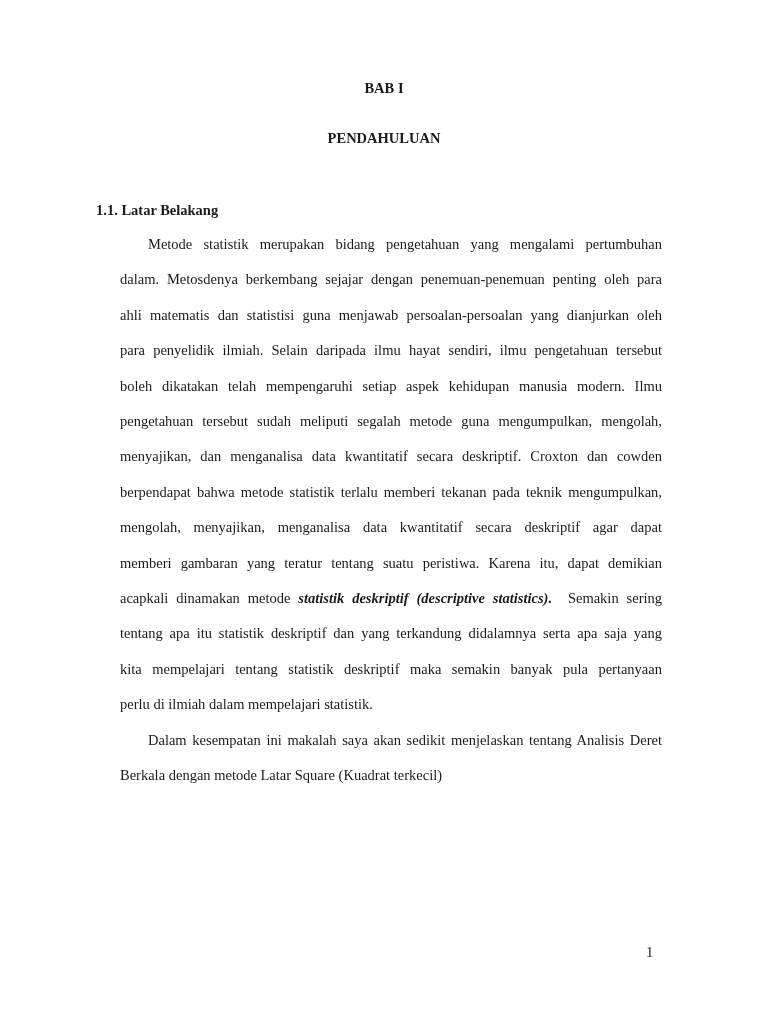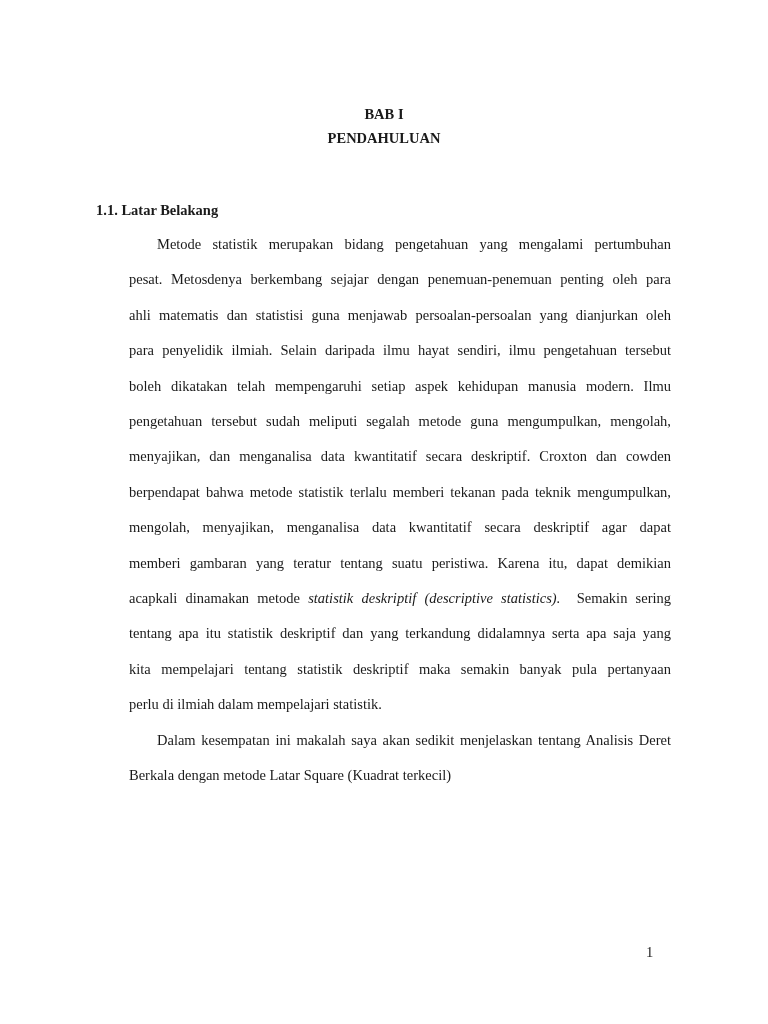--- a/index.html
+++ b/index.html
@@ -17,52 +17,52 @@
     }
     .title {
       position: absolute;
       left: 0;
       width: 768px;
       text-align: center;
       font-weight: bold;
       font-size: 14.5px;
       line-height: 18px;
     }
-    .title.bab { top: 105px; }
+    .title.bab { top: 79px; }
     .title.pend { top: 129px; }
     .section-heading {
       position: absolute;
       left: 96px;
       top: 201px;
       font-weight: bold;
       font-size: 14.5px;
       line-height: 18px;
     }
     .body-text {
       position: absolute;
-      left: 129px;
+      left: 120px;
       top: 227px;
       width: 542px;
       font-size: 14.5px;
       line-height: 35.4px;
       text-align: justify;
     }
     .line {
       display: block;
       text-align: justify;
       text-align-last: justify;
       white-space: nowrap;
     }
     .line.last {
       text-align-last: left;
     }
     .line.indent {
       padding-left: 28px;
     }
-    .line span.italic { font-style: italic; }
+    .line span.italic { font-style: italic; font-weight: bold; }
     .page-number {
       position: absolute;
       left: 646px;
       top: 943px;
       font-size: 14.5px;
       line-height: 18px;
     }
   </style>
 </head>
 <body>
@@ -71,21 +71,21 @@
 
   <div class="title bab">BAB I</div>
   <div class="title pend">PENDAHULUAN</div>
 
   <div class="section-heading">1.1. Latar Belakang</div>
 
   <div class="body-text">
 
     <div>
       <span class="line indent">Metode statistik merupakan bidang pengetahuan yang mengalami pertumbuhan</span>
-      <span class="line">pesat. Metosdenya berkembang sejajar dengan penemuan-penemuan penting oleh para</span>
+      <span class="line">dalam. Metosdenya berkembang sejajar dengan penemuan-penemuan penting oleh para</span>
       <span class="line">ahli  matematis dan statistisi guna menjawab persoalan-persoalan yang dianjurkan oleh</span>
       <span class="line">para penyelidik ilmiah. Selain daripada ilmu hayat sendiri, ilmu pengetahuan tersebut</span>
       <span class="line">boleh dikatakan telah mempengaruhi setiap aspek kehidupan manusia modern. Ilmu</span>
       <span class="line">pengetahuan tersebut sudah meliputi segalah metode guna mengumpulkan, mengolah,</span>
       <span class="line">menyajikan, dan menganalisa data kwantitatif secara deskriptif. Croxton dan cowden</span>
       <span class="line">berpendapat bahwa metode statistik terlalu memberi tekanan pada teknik mengumpulkan,</span>
       <span class="line">mengolah, menyajikan, menganalisa data kwantitatif secara deskriptif agar dapat</span>
       <span class="line">memberi gambaran yang teratur tentang suatu peristiwa. Karena itu, dapat demikian</span>
       <span class="line"><span>acapkali dinamakan metode </span><span class="italic">statistik deskriptif (descriptive statistics).</span><span style="white-space:pre">  Semakin sering</span></span>
       <span class="line">tentang apa itu statistik deskriptif dan yang terkandung didalamnya serta apa saja yang</span>

